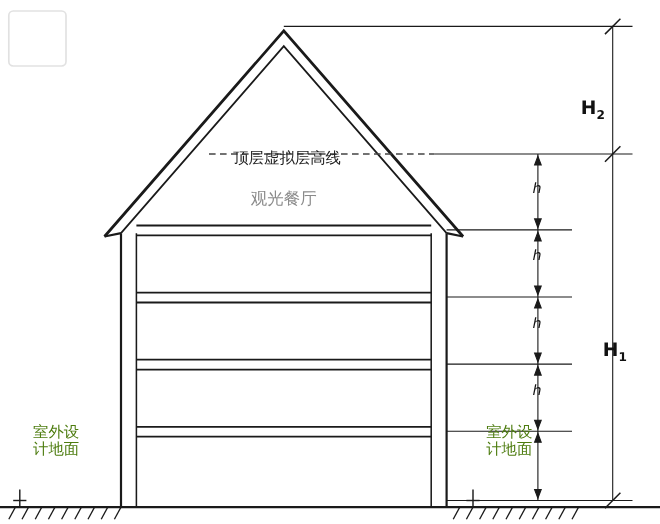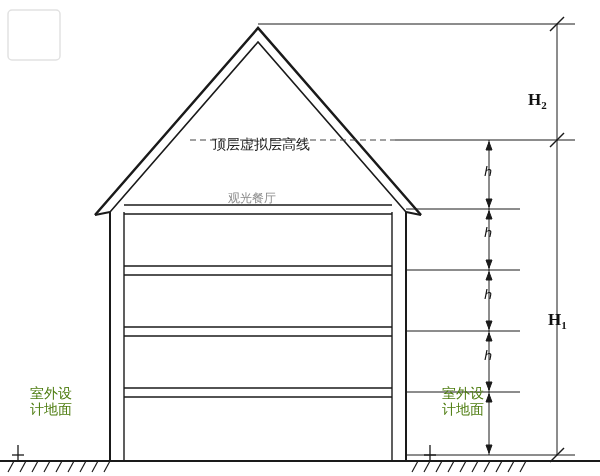--- a/index.html
+++ b/index.html
@@ -24,40 +24,38 @@
   }
   .lbl {
     position: absolute;
     color: #111111;
     line-height: 1.15;
     white-space: pre;
   }
   .lbl-h {
     font-weight: bold;
     font-size: 17px;
-    font-family: Liberation Serif, serif;
   }
   .lbl-h sub {
     font-size: 11px;
     font-weight: bold;
   }
   .lbl-small-h {
     font-size: 13px;
     font-style: italic;
     color: #111;
   }
   .lbl-cn {
     font-size: 14px;
     color: #222222;
     margin-top: 16px;
   }
   .lbl-cn-gray {
-    font-size: 12px;
+    font-size: 15px;
     color: #8a8a8a;
-    margin-top: 20px;
   }
   .lbl-ground {
     font-size: 14px;
     color: #4d7c0f;
     font-weight: normal;
   }
   .wm-text {
     font-size: 30px;
     color: #c9c9c9;
     font-weight: bold;

